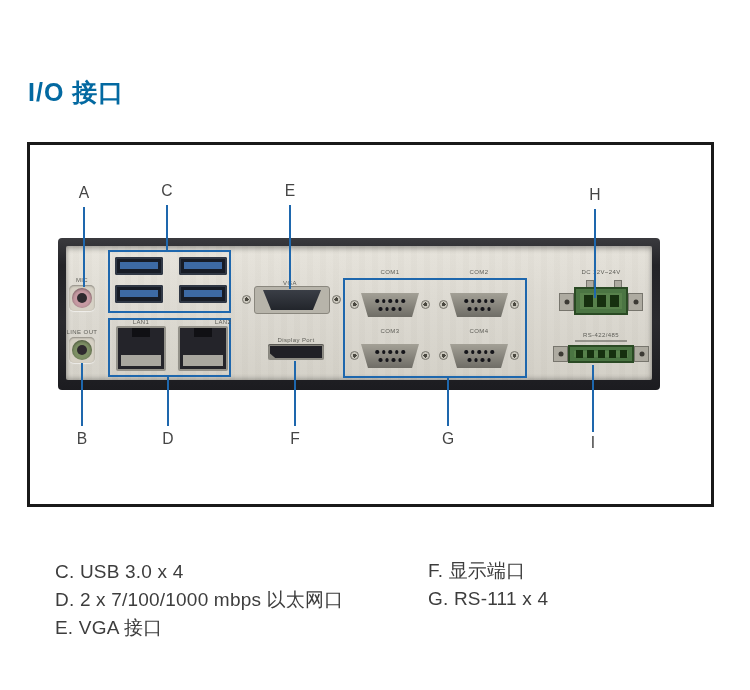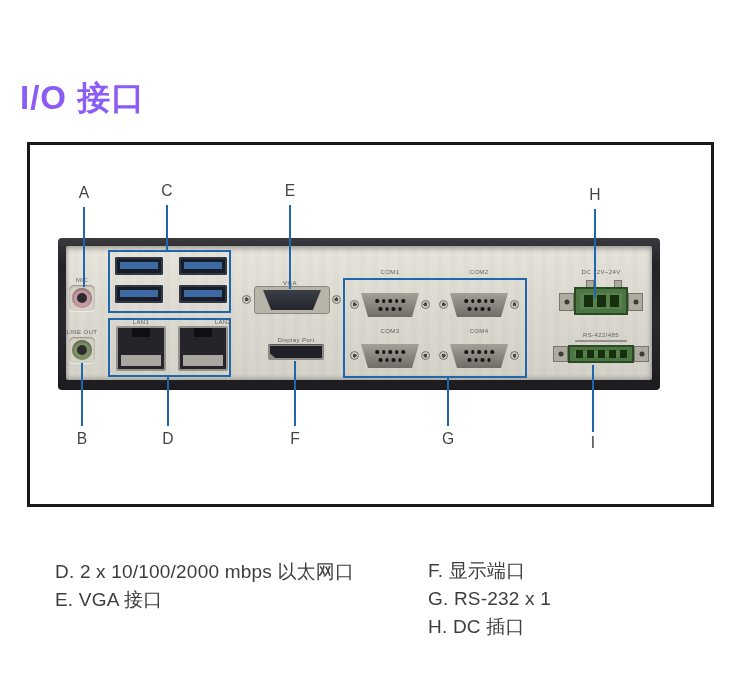--- a/index.html
+++ b/index.html
@@ -1,21 +1,21 @@
 <!DOCTYPE html>
 <html><head>
 <meta charset="utf-8">
 <style>
   html,body{margin:0;padding:0;background:#fff;}
   .canvas{position:relative;width:750px;height:690px;background:#ffffff;
           font-family:"Liberation Sans",sans-serif;overflow:hidden;}
 
   
-  .title{position:absolute;left:20px;top:76px;font-size:33px;font-weight:bold;
-         color:#8b5cf6;letter-spacing:1px;}
+  .title{position:absolute;left:28px;top:76px;font-size:25px;font-weight:bold;
+         color:#0369a1;letter-spacing:1px;}
 
   
   .fig{position:absolute;left:27px;top:142px;width:687px;height:365px;
        border:3px solid #191919;box-sizing:border-box;background:#fff;}
   .fig > *{position:absolute;}
 
   
   .device{left:28px;top:93px;width:602px;height:152px;border-radius:4px;
           background:linear-gradient(180deg,#3a3a3e 0%,#232327 18%,#2a2a2e 55%,#1c1c20 100%);}
   .panel{left:36px;top:101px;width:586px;height:134px;border-radius:2px;
@@ -288,22 +288,22 @@
 
     <div class="callout" style="left:52px;top:284px;">B</div>
     <div class="callout" style="left:138px;top:284px;">D</div>
     <div class="callout" style="left:265px;top:284px;">F</div>
     <div class="callout" style="left:418px;top:284px;">G</div>
     <div class="callout" style="left:563px;top:288px;">I</div>
 
   </div>
 
   <div class="legend-col" style="left:55px;top:558px;">
-    <div>D. 2 x 10/100/2000 mbps 以太网口</div>
+    <div>C. USB 3.0  x 4</div>
+    <div>D. 2 x 7/100/1000 mbps 以太网口</div>
     <div>E. VGA 接口</div>
   </div>
   <div class="legend-col" style="left:428px;top:557px;">
     <div>F. 显示端口</div>
-    <div>G. RS-232 x 1</div>
-    <div>H. DC 插口</div>
+    <div>G. RS-111 x 4</div>
   </div>
 
 </div>
 
 </body></html>

